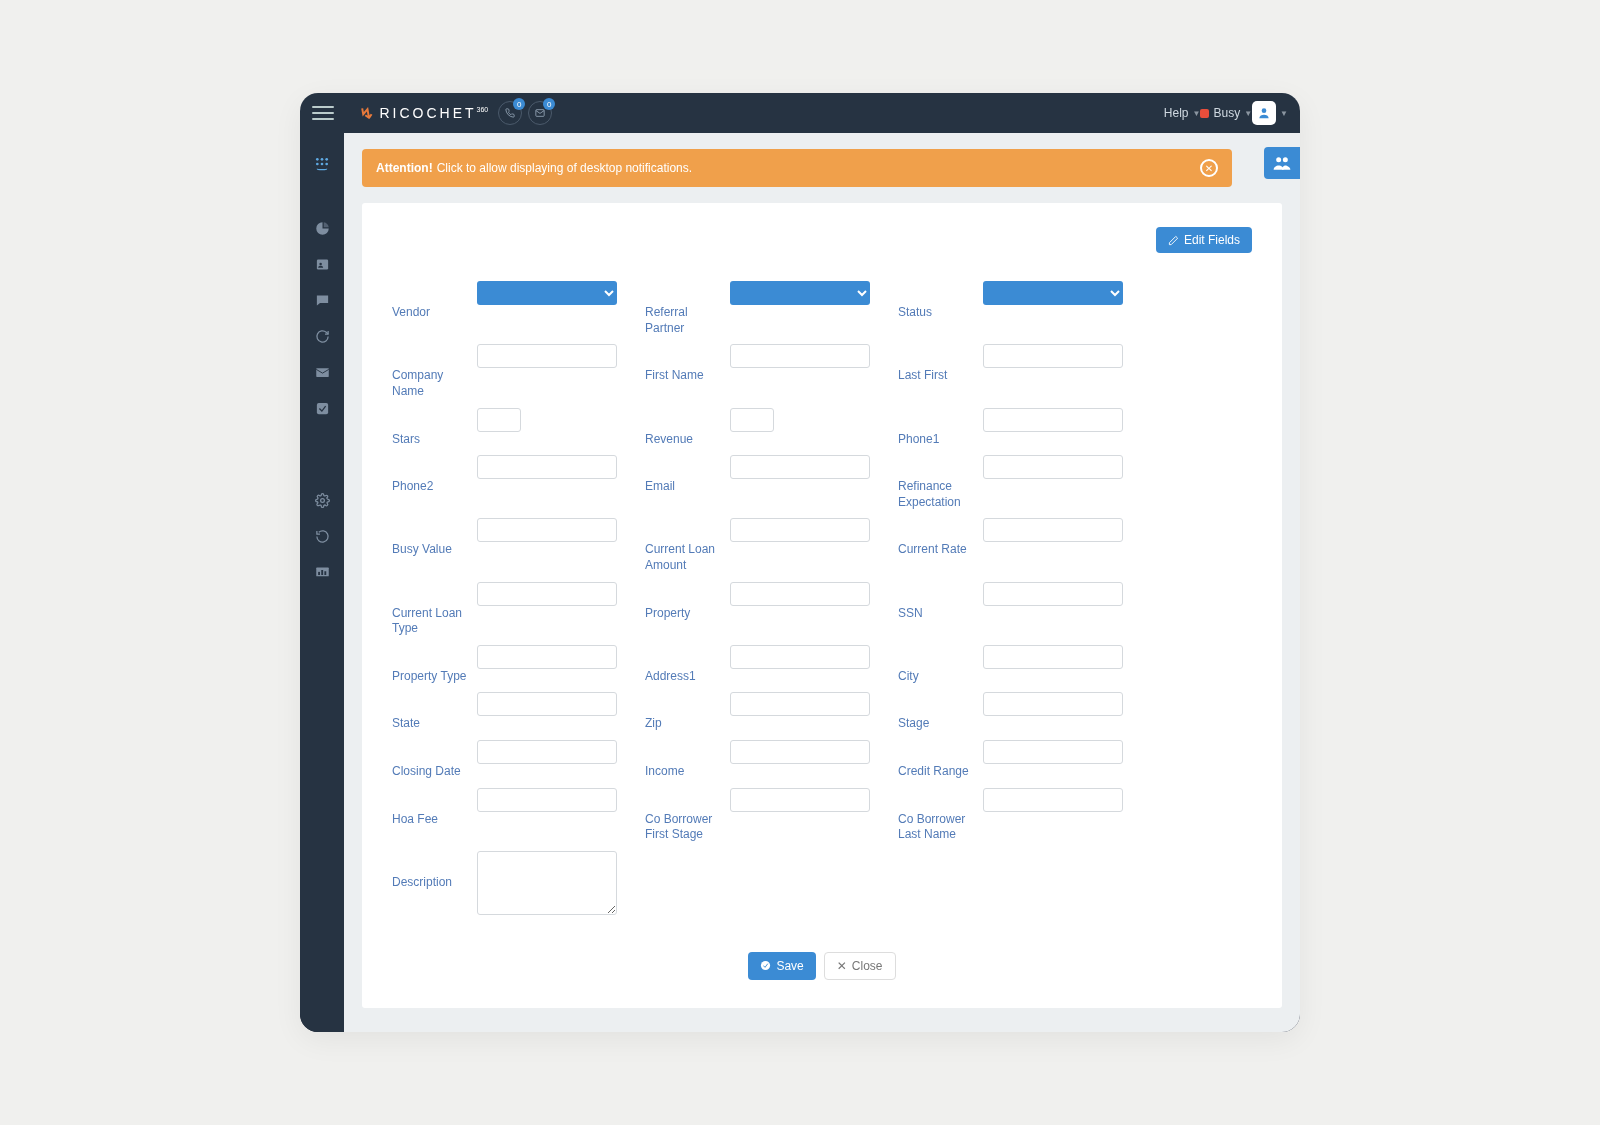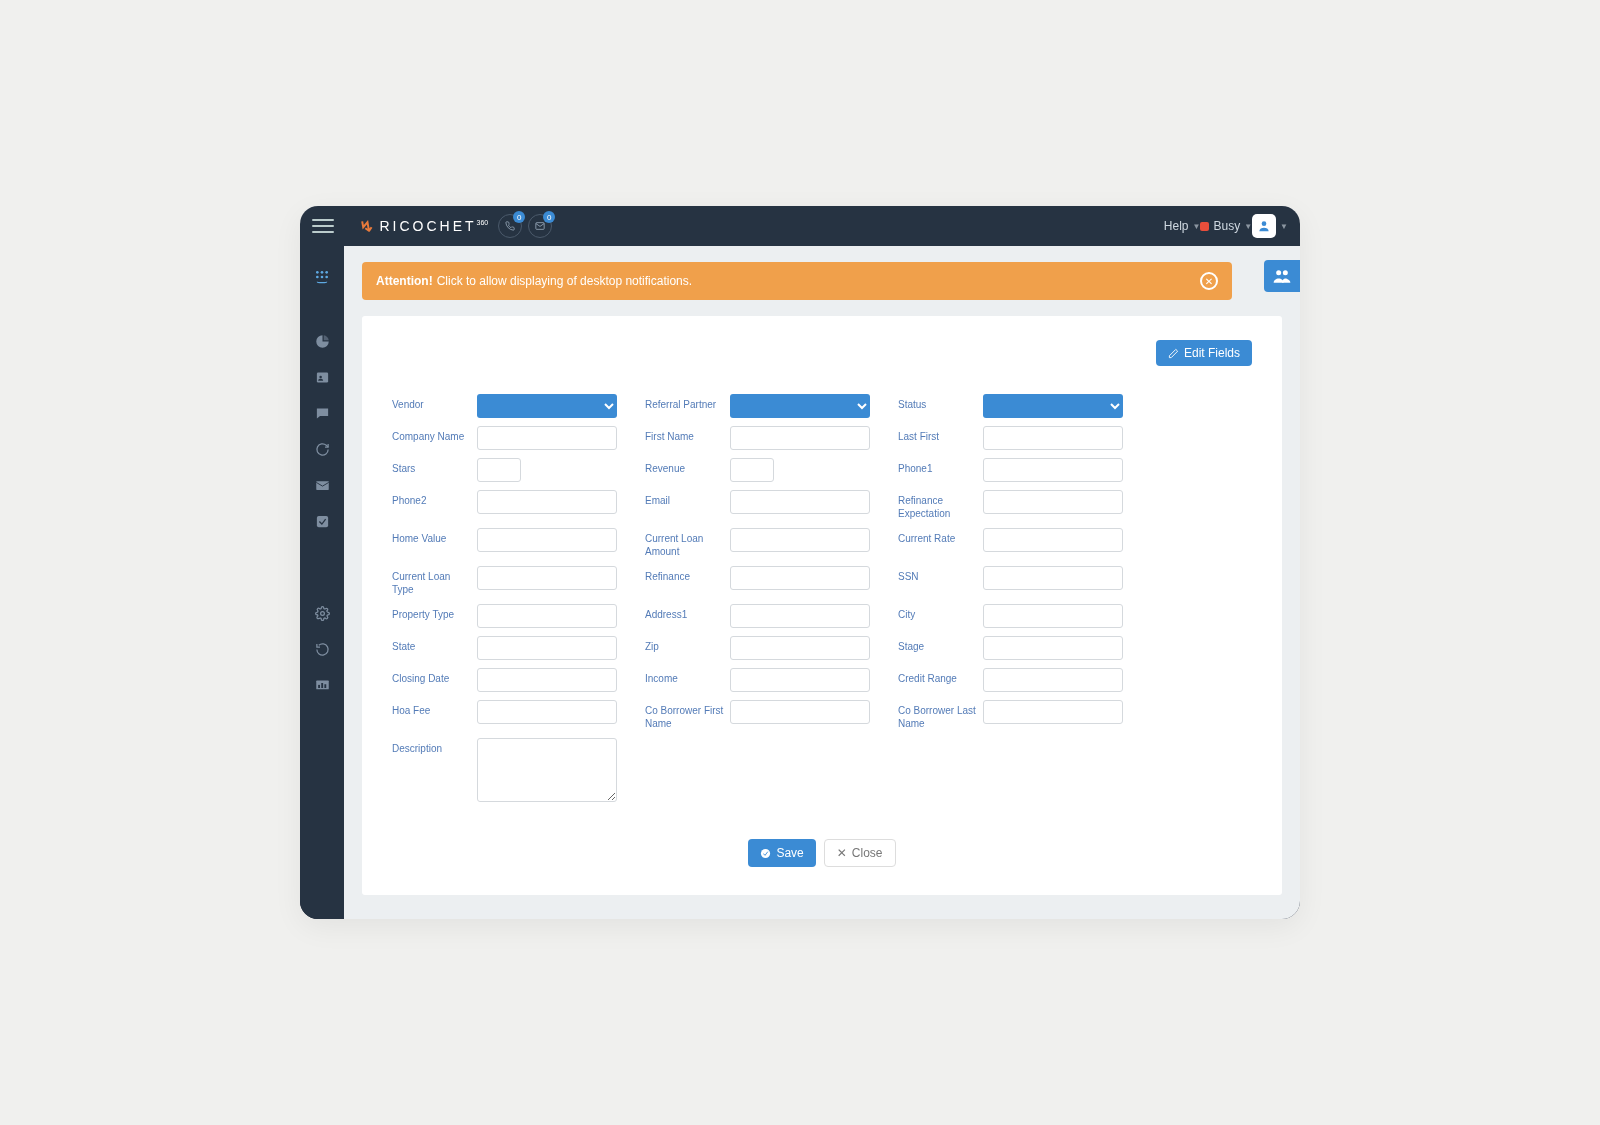--- a/index.html
+++ b/index.html
@@ -198,25 +198,26 @@
       color: #777;
       border: 1px solid #ddd;
     }
     .form-grid {
       display: grid;
       grid-template-columns: 85px 140px 28px 85px 140px 28px 85px 140px;
       gap: 8px 0;
       align-items: start;
     }
     .fg-label {
-      font-size: 10px;
+      font-size: 12px;
       color: #537bb7;
       padding-top: 4px;
       padding-right: 6px;
       line-height: 1.3;
+      margin-top: 20px;
     }
     .fg-input input, .fg-input select, .fg-input textarea {
       width: 100%;
       border: 1px solid #d5d9dd;
       border-radius: 3px;
       padding: 4px 6px;
       font-size: 12px;
       height: 24px;
       background: #fff;
     }
@@ -434,33 +435,33 @@
 
           <div class="fg-label">Phone2</div>
           <div class="fg-input"><input type="text" style=""></div>
           <div class="spacer"></div>
           <div class="fg-label">Email</div>
           <div class="fg-input"><input type="text" style=""></div>
           <div class="spacer"></div>
           <div class="fg-label">Refinance Expectation</div>
           <div class="fg-input"><input type="text" style=""></div>
 
-          <div class="fg-label">Home Value</div>
+          <div class="fg-label">Busy Value</div>
           <div class="fg-input"><input type="text" style=""></div>
           <div class="spacer"></div>
           <div class="fg-label">Current Loan Amount</div>
           <div class="fg-input"><input type="text" style=""></div>
           <div class="spacer"></div>
           <div class="fg-label">Current Rate</div>
           <div class="fg-input"><input type="text" style=""></div>
 
           <div class="fg-label">Current Loan Type</div>
           <div class="fg-input"><input type="text" style=""></div>
           <div class="spacer"></div>
-          <div class="fg-label">Refinance</div>
+          <div class="fg-label">Property</div>
           <div class="fg-input"><input type="text" style=""></div>
           <div class="spacer"></div>
           <div class="fg-label">SSN</div>
           <div class="fg-input"><input type="text" style=""></div>
 
           <div class="fg-label">Property Type</div>
           <div class="fg-input"><input type="text" style=""></div>
           <div class="spacer"></div>
           <div class="fg-label">Address1</div>
           <div class="fg-input"><input type="text" style=""></div>
@@ -482,21 +483,21 @@
           <div class="spacer"></div>
           <div class="fg-label">Income</div>
           <div class="fg-input"><input type="text" style=""></div>
           <div class="spacer"></div>
           <div class="fg-label">Credit Range</div>
           <div class="fg-input"><input type="text" style=""></div>
 
           <div class="fg-label">Hoa Fee</div>
           <div class="fg-input"><input type="text" style=""></div>
           <div class="spacer"></div>
-          <div class="fg-label">Co Borrower First Name</div>
+          <div class="fg-label">Co Borrower First Stage</div>
           <div class="fg-input"><input type="text" style=""></div>
           <div class="spacer"></div>
           <div class="fg-label">Co Borrower Last Name</div>
           <div class="fg-input"><input type="text" style=""></div>
 
           <div class="fg-label">Description</div>
           <div class="fg-input desc-wide"><textarea style=""></textarea></div>
         </div>
 
         <div class="actions">

